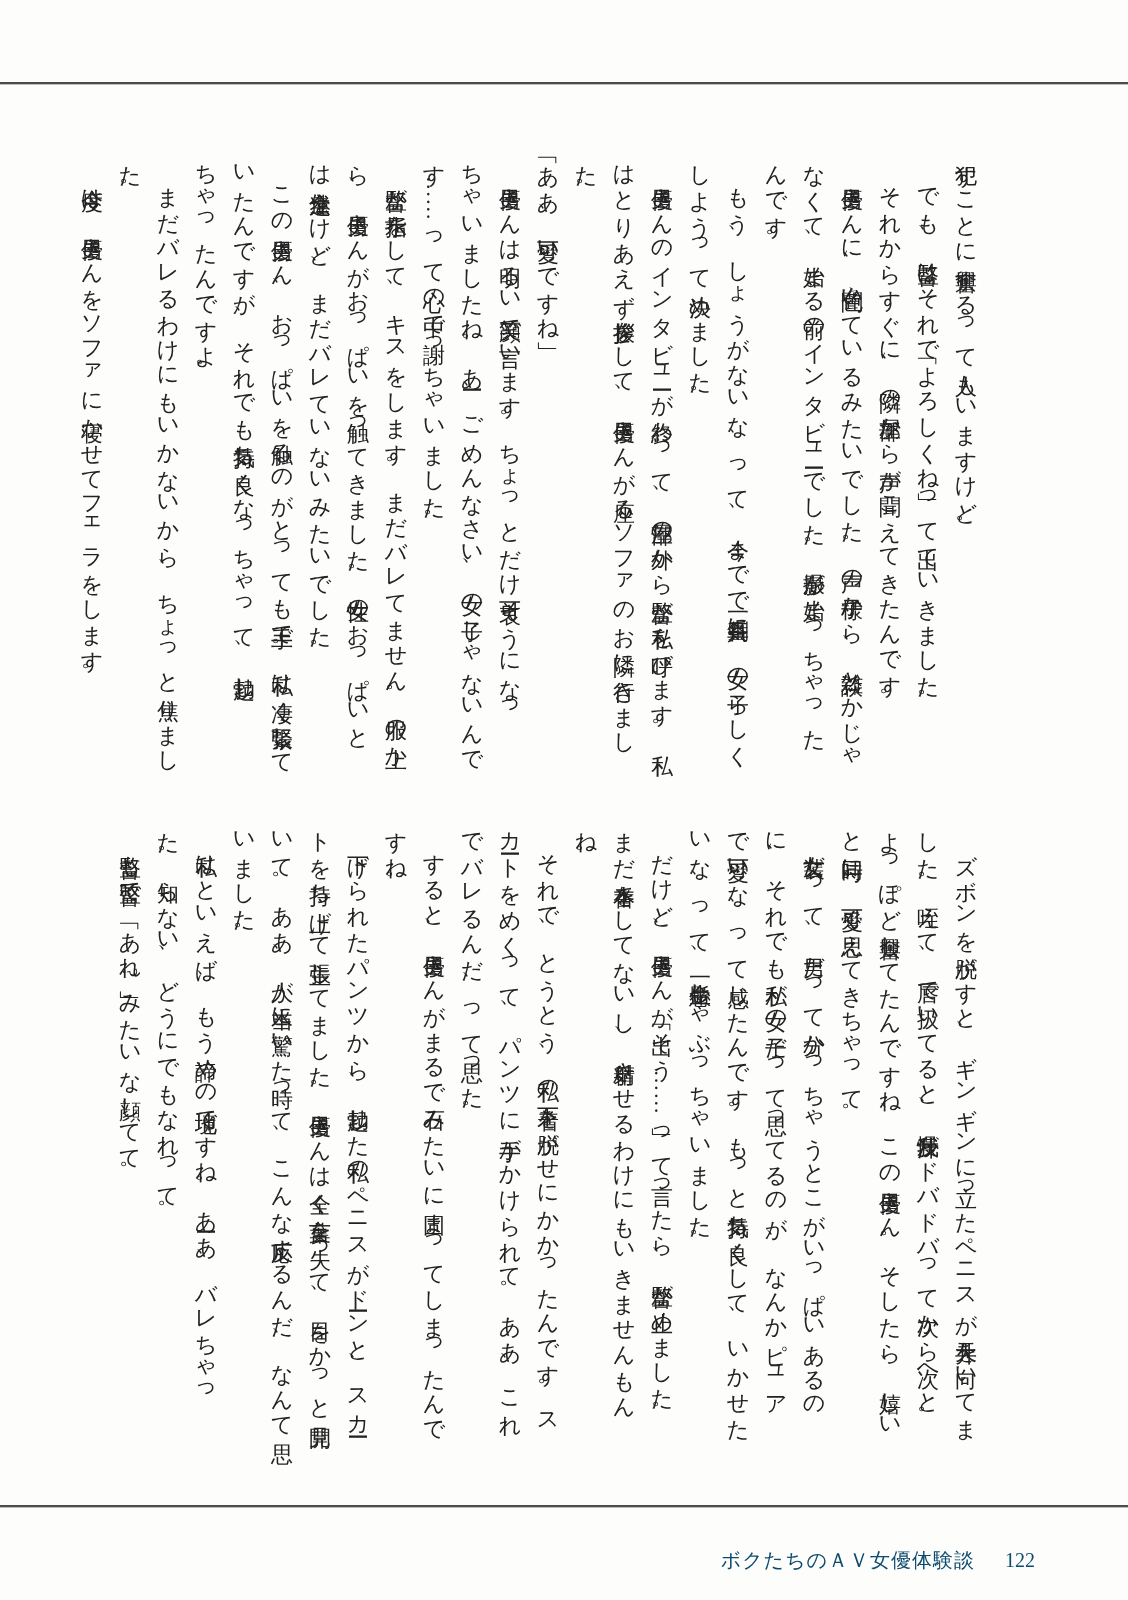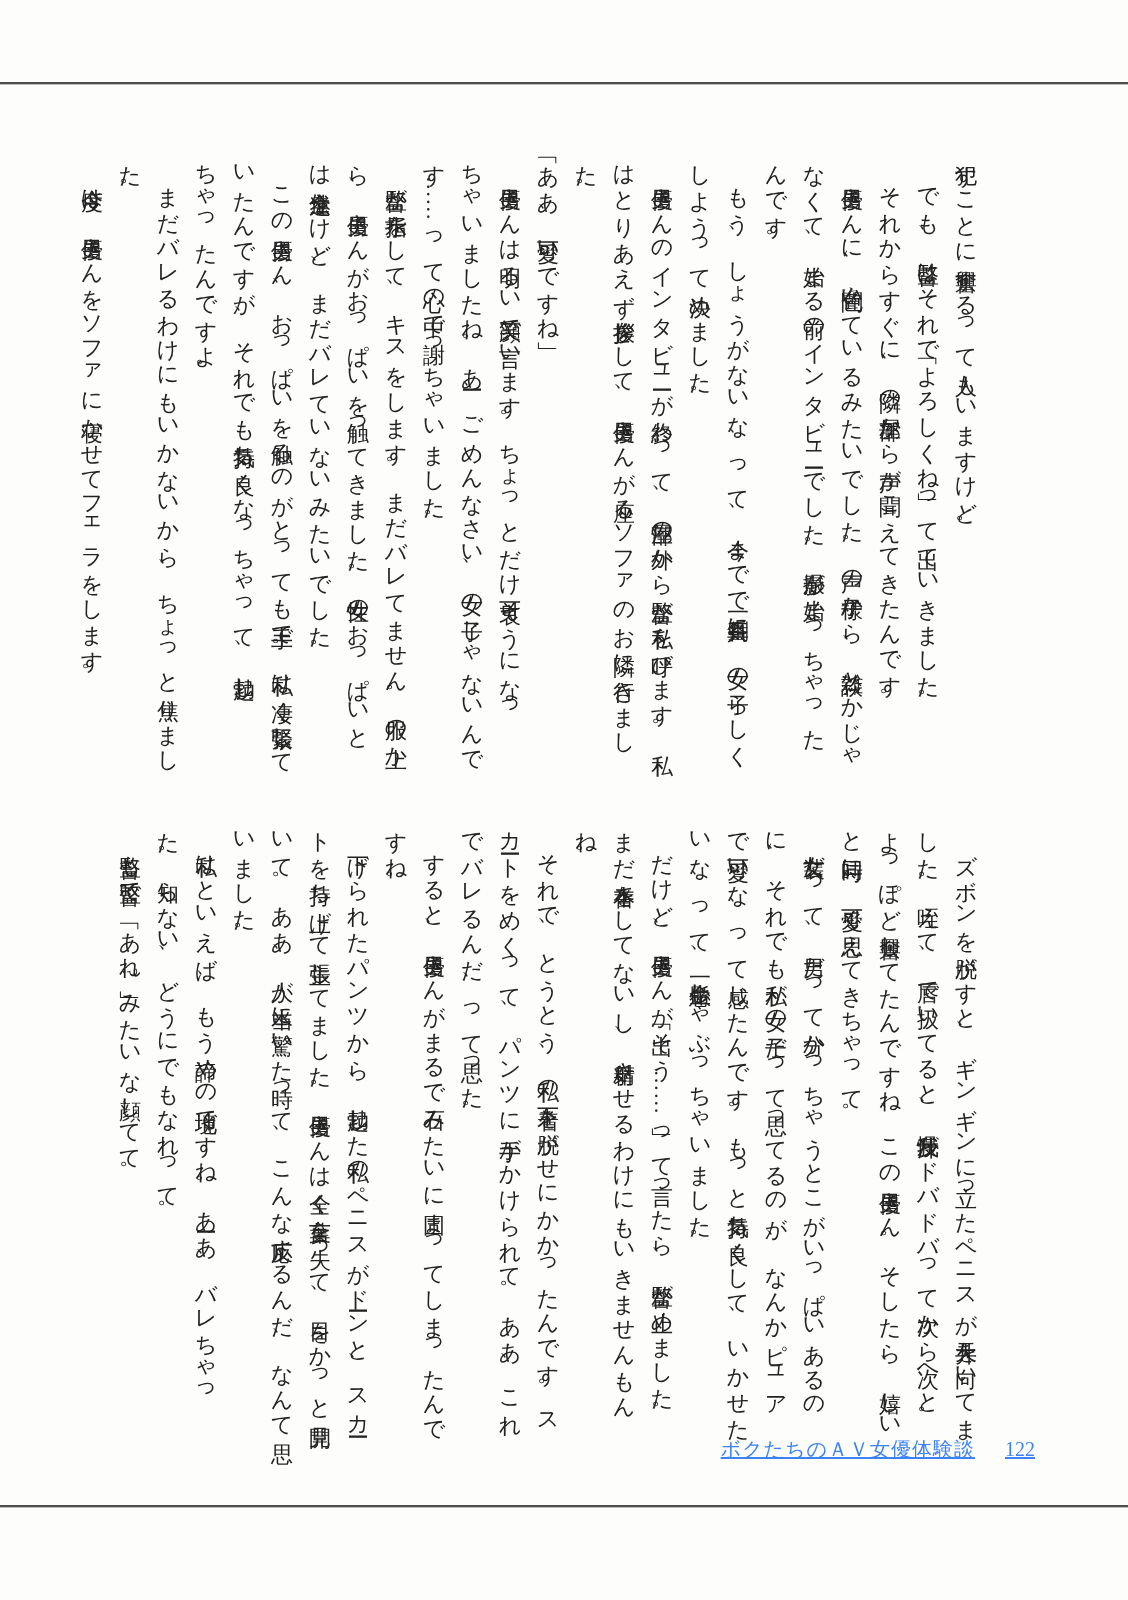--- a/index.html
+++ b/index.html
@@ -45,27 +45,26 @@
   .vblock p {
     margin: 0;
     padding: 0;
   }
   .vblock p.indent {
     text-indent: 1em;
   }
 
   .footer {
     position: absolute;
-    top: 1436px;
+    top: 1547px;
     right: 93px;
     font-size: 20px;
     letter-spacing: 1px;
-    color: #3b82f6;
+    color: #0c4a6e;
     white-space: nowrap;
-    text-decoration: underline;
   }
   .footer .page-number {
     margin-left: 30px;
     letter-spacing: 0;
   }
 </style>
 </head>
 <body>
 
 <div class="rule rule-top"></div>

